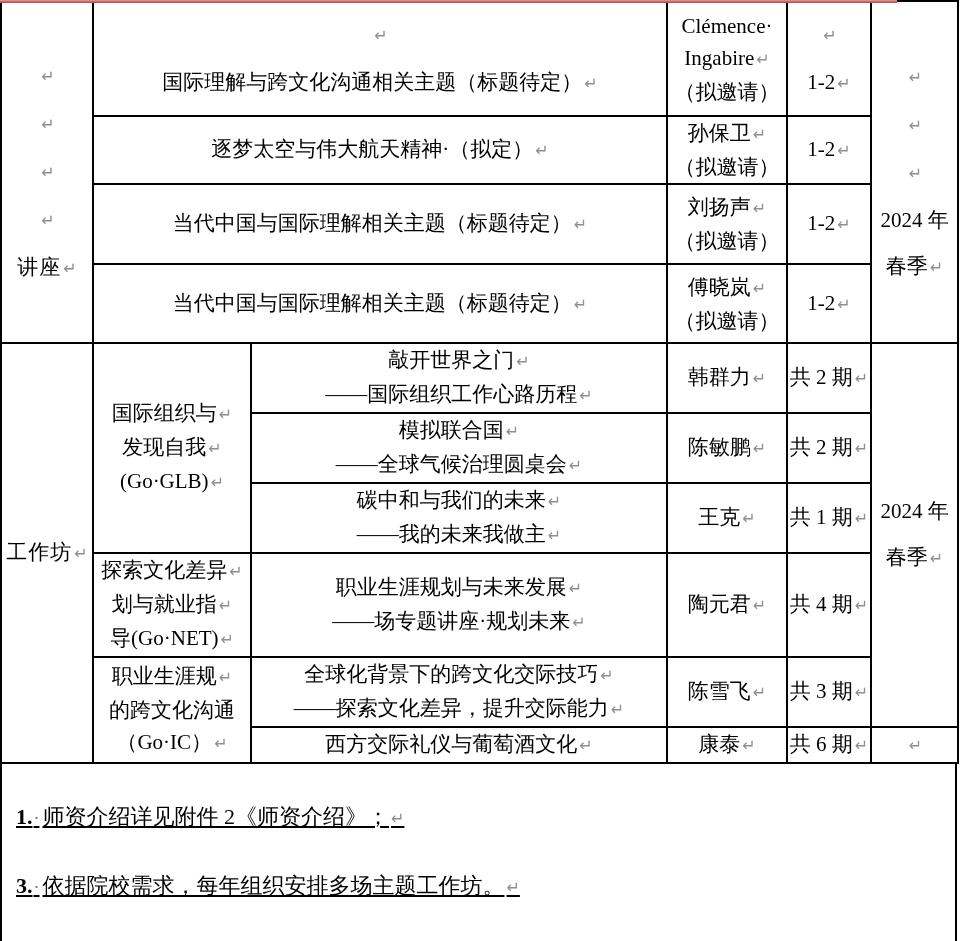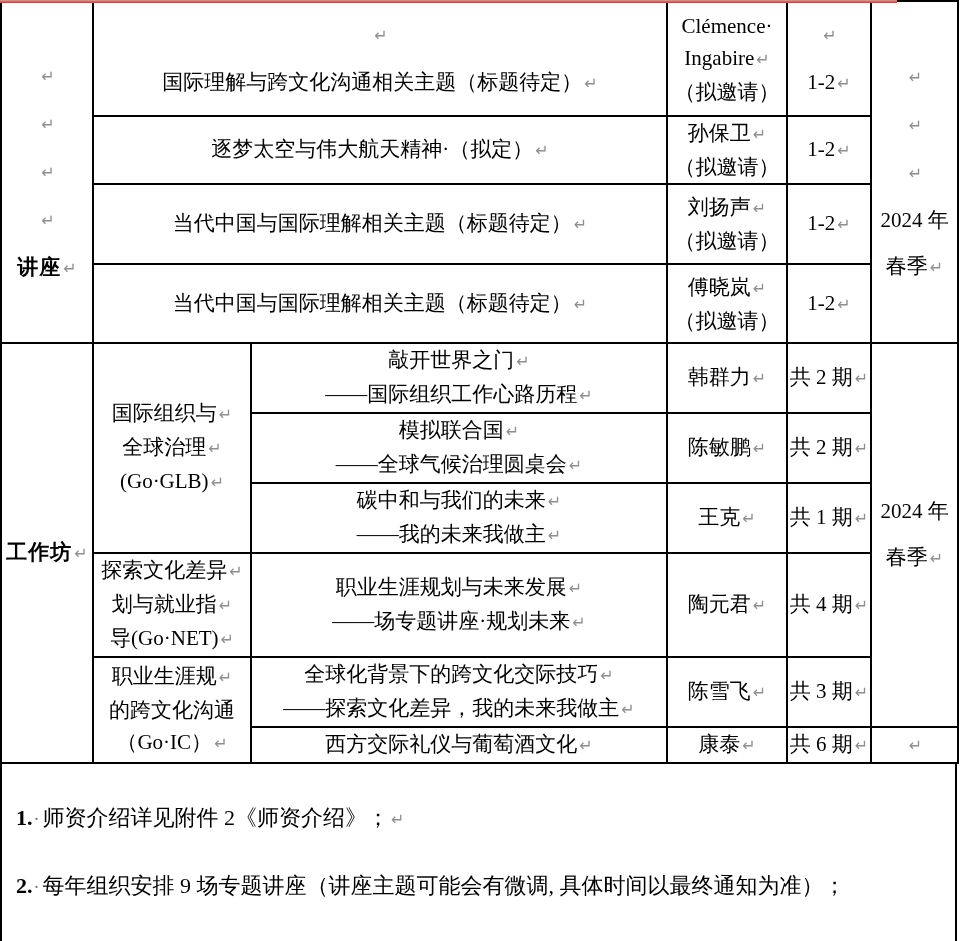--- a/index.html
+++ b/index.html
@@ -5,26 +5,26 @@
   html,body{margin:0;padding:0;background:#ffffff;}
   body{width:961px;font-family:"Liberation Serif","DejaVu Serif",serif;color:#000;}
   .doc{position:relative;width:957px;margin:0;}
   .redline{position:absolute;top:0;left:0;width:897px;height:3px;
            background:linear-gradient(to bottom,#e09a98 0%,#b04240 100%);z-index:5;}
   table.sched{border-collapse:collapse;table-layout:fixed;width:957px;font-size:21px;}
   table.sched td{border:2px solid #000;text-align:center;vertical-align:middle;padding:0;overflow:hidden;}
   .ln{line-height:32px;white-space:nowrap;}
   .tall .ln{line-height:46px;}
   .sec .ln{line-height:46px;}
-  .secname{font-weight:bold;letter-spacing:1px;}
+  .secname{font-weight:normal;letter-spacing:1px;}
   .mk{color:#8f8f8f;font-family:"DejaVu Sans",sans-serif;font-size:16px;vertical-align:baseline;padding-left:2px;}
   .sdot{color:#777;font-size:18px;padding:0 3px 0 1px;}
   .notes{border:2px solid #000;border-top:none;height:173px;display:flex;flex-direction:column;
          justify-content:space-evenly;padding:2px 10px 2px 14px;font-size:22px;overflow:hidden;}
-  .note{white-space:nowrap;line-height:30px;}
+  .note{white-space:nowrap;line-height:30px;text-decoration:underline;}
   .note b{font-weight:bold;}
 </style>
 </head>
 <body>
 
 <div class="doc">
   <div class="redline"></div>
 
   <table class="sched">
     <colgroup>
@@ -105,21 +105,21 @@
         <div class="ln"><span>1-2</span><span class="mk">↵</span></div>
       </td>
     </tr>
 
     <tr style="height:70px">
       <td rowspan="6" class="sec">
         <div class="ln"><span class="secname">工作坊</span><span class="mk">↵</span></div>
       </td>
       <td rowspan="3">
         <div class="ln"><span>国际组织与</span><span class="mk">↵</span></div>
-        <div class="ln"><span>全球治理</span><span class="mk">↵</span></div>
+        <div class="ln"><span>发现自我</span><span class="mk">↵</span></div>
         <div class="ln"><span>(Go·GLB)</span><span class="mk">↵</span></div>
       </td>
       <td>
         <div class="ln"><span>敲开世界之门</span><span class="mk">↵</span></div>
         <div class="ln"><span>——国际组织工作心路历程</span><span class="mk">↵</span></div>
       </td>
       <td>
         <div class="ln"><span>韩群力</span><span class="mk">↵</span></div>
       </td>
       <td>
@@ -176,21 +176,21 @@
     </tr>
 
     <tr style="height:70px">
       <td rowspan="2">
         <div class="ln"><span>职业生涯规</span><span class="mk">↵</span></div>
         <div class="ln"><span>的跨文化沟通</span></div>
         <div class="ln"><span>（Go·IC）</span><span class="mk">↵</span></div>
       </td>
       <td>
         <div class="ln"><span>全球化背景下的跨文化交际技巧</span><span class="mk">↵</span></div>
-        <div class="ln"><span>——探索文化差异，我的未来我做主</span><span class="mk">↵</span></div>
+        <div class="ln"><span>——探索文化差异，提升交际能力</span><span class="mk">↵</span></div>
       </td>
       <td>
         <div class="ln"><span>陈雪飞</span><span class="mk">↵</span></div>
       </td>
       <td>
         <div class="ln"><span>共 3 期</span><span class="mk">↵</span></div>
       </td>
     </tr>
 
     <tr style="height:35px">
@@ -208,16 +208,16 @@
       </td>
     </tr>
   </tbody>
     </table>
 
   <div class="notes">
     <div class="note">
       <b>1.</b><span class="sdot">·</span><span>师资介绍详见附件 2《师资介绍》；</span><span class="mk">↵</span>
     </div>
     <div class="note">
-      <b>2.</b><span class="sdot">·</span><span>每年组织安排 9 场专题讲座（讲座主题可能会有微调, 具体时间以最终通知为准）；</span>
+      <b>3.</b><span class="sdot">·</span><span>依据院校需求，每年组织安排多场主题工作坊。</span><span class="mk">↵</span>
     </div>
   </div>
 </div>
 
 </body></html>

